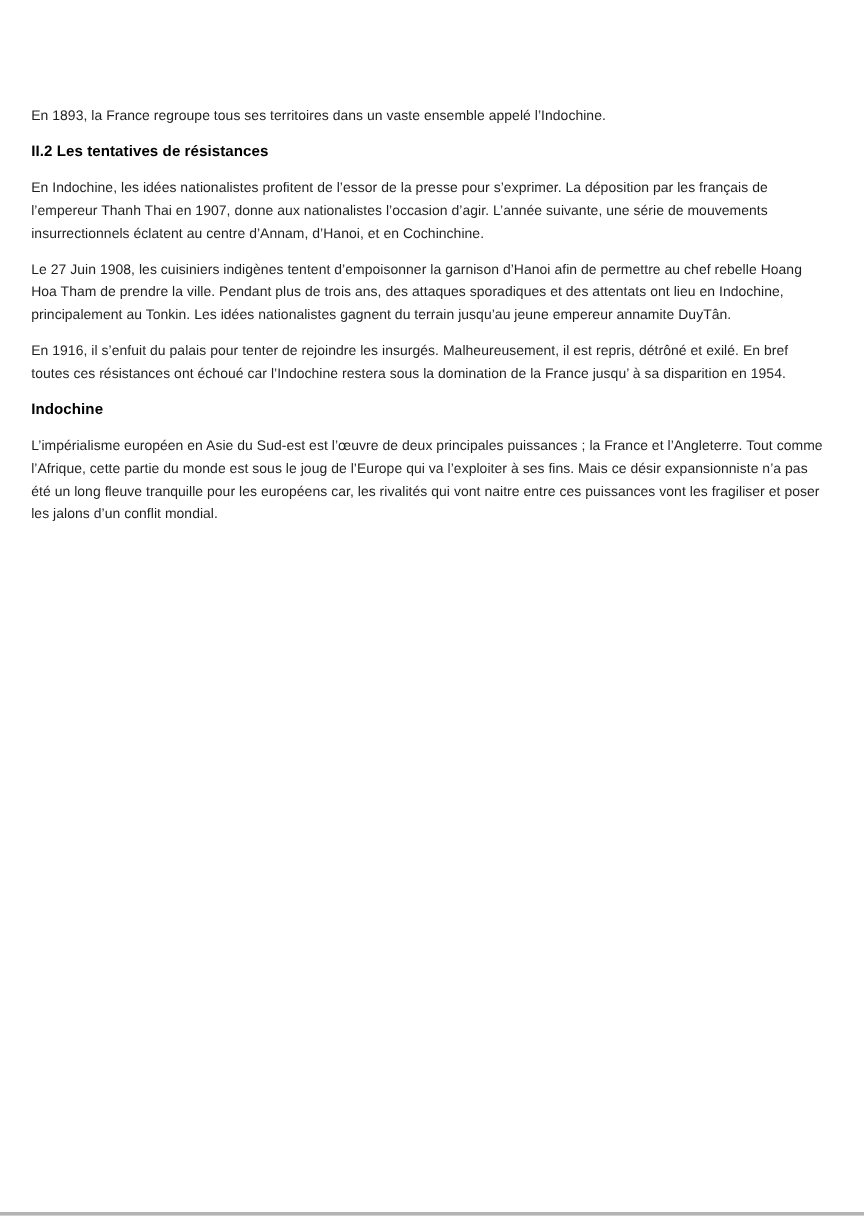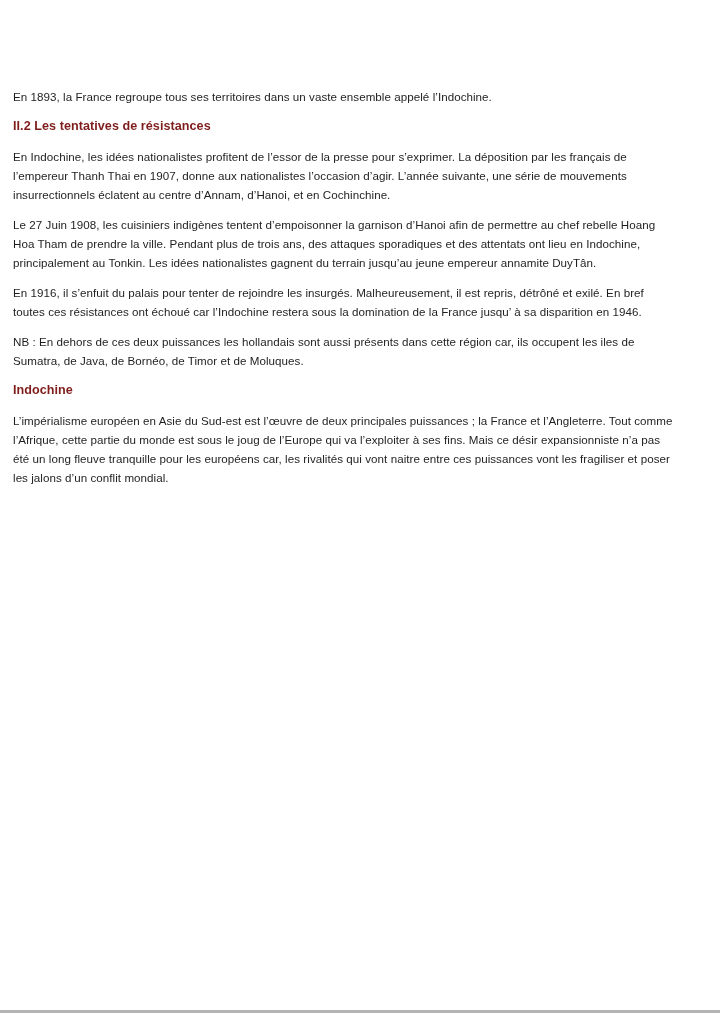--- a/index.html
+++ b/index.html
@@ -11,37 +11,37 @@
     font-family: "Liberation Sans", "DejaVu Sans", sans-serif;
   }
   .page {
     position: relative;
     width: 720px;
     height: 1015px;
     background: #ffffff;
   }
   .doc-body {
     position: absolute;
-    left: 13px;
+    left: 26px;
     top: 87px;
     width: 664px;
     color: #1e1e1e;
   }
   .para {
     font-size: 11.6px;
     line-height: 19px;
     margin-bottom: 11px;
     text-align: left;
     letter-spacing: 0.05px;
   }
   .heading {
     font-size: 12.6px;
     line-height: 19px;
     font-weight: bold;
-    color: #7f1d1d;
+    color: #000000;
     margin-bottom: 11px;
     letter-spacing: 0.05px;
   }
   .page-bottom-edge {
     position: absolute;
     left: 0;
     bottom: 2px;
     width: 720px;
     height: 3px;
     background: #b4b4b4;
@@ -55,23 +55,22 @@
   <div class="doc-body">
 
     <div class="para">En 1893, la France regroupe tous ses territoires dans un vaste ensemble appelé l’Indochine.</div>
 
     <div class="heading">II.2 Les tentatives de résistances</div>
 
     <div class="para">En Indochine, les idées nationalistes profitent de l’essor de la presse pour s’exprimer. La déposition par les français de l’empereur Thanh Thai en 1907, donne aux nationalistes l’occasion d’agir. L’année suivante, une série de mouvements insurrectionnels éclatent au centre d’Annam, d’Hanoi, et en Cochinchine.</div>
 
     <div class="para">Le 27 Juin 1908, les cuisiniers indigènes tentent d’empoisonner la garnison d’Hanoi afin de permettre au chef rebelle Hoang Hoa Tham de prendre la ville. Pendant plus de trois ans, des attaques sporadiques et des attentats ont lieu en Indochine, principalement au Tonkin. Les idées nationalistes gagnent du terrain jusqu’au jeune empereur annamite DuyTân.</div>
 
-    <div class="para">En 1916, il s’enfuit du palais pour tenter de rejoindre les insurgés. Malheureusement, il est repris, détrôné et exilé. En bref toutes ces résistances ont échoué car l’Indochine restera sous la domination de la France jusqu’ à sa disparition en 1946.</div>
+    <div class="para">En 1916, il s’enfuit du palais pour tenter de rejoindre les insurgés. Malheureusement, il est repris, détrôné et exilé. En bref toutes ces résistances ont échoué car l’Indochine restera sous la domination de la France jusqu’ à sa disparition en 1954.</div>
 
-    <div class="para">NB : En dehors de ces deux puissances les hollandais sont aussi présents dans cette région car, ils occupent les iles de Sumatra, de Java, de Bornéo, de Timor et de Moluques.</div>
 
     <div class="heading">Indochine</div>
 
     <div class="para">L’impérialisme européen en Asie du Sud-est est l’œuvre de deux principales puissances ; la France et l’Angleterre. Tout comme l’Afrique, cette partie du monde est sous le joug de l’Europe qui va l’exploiter à ses fins. Mais ce désir expansionniste n’a pas été un long fleuve tranquille pour les européens car, les rivalités qui vont naitre entre ces puissances vont les fragiliser et poser les jalons d’un conflit mondial.</div>
 
   </div>
 
   <div class="page-bottom-edge"></div>
 
 </div>

